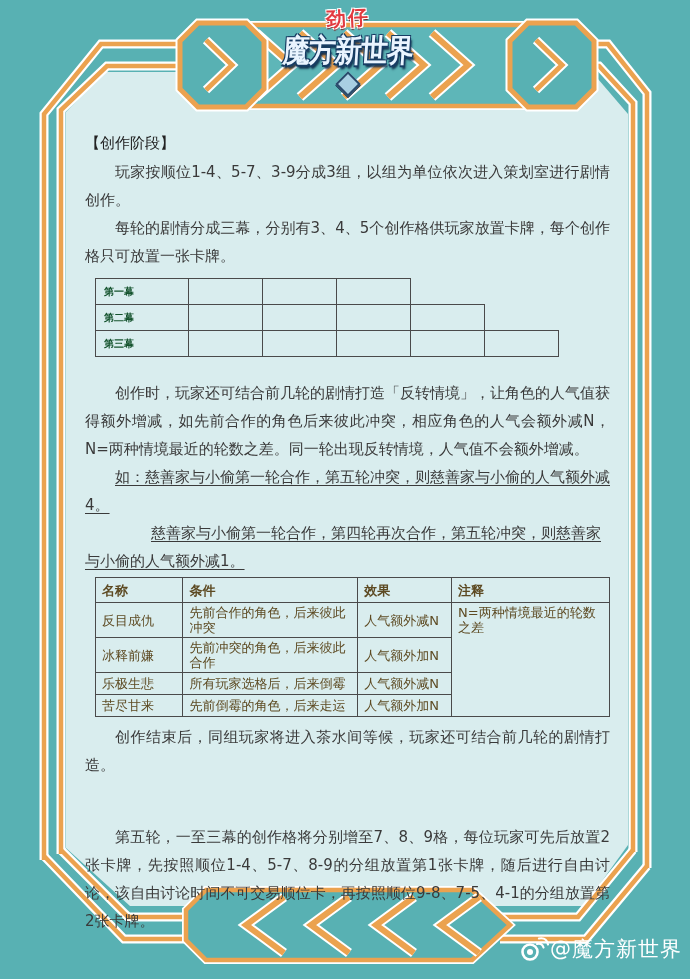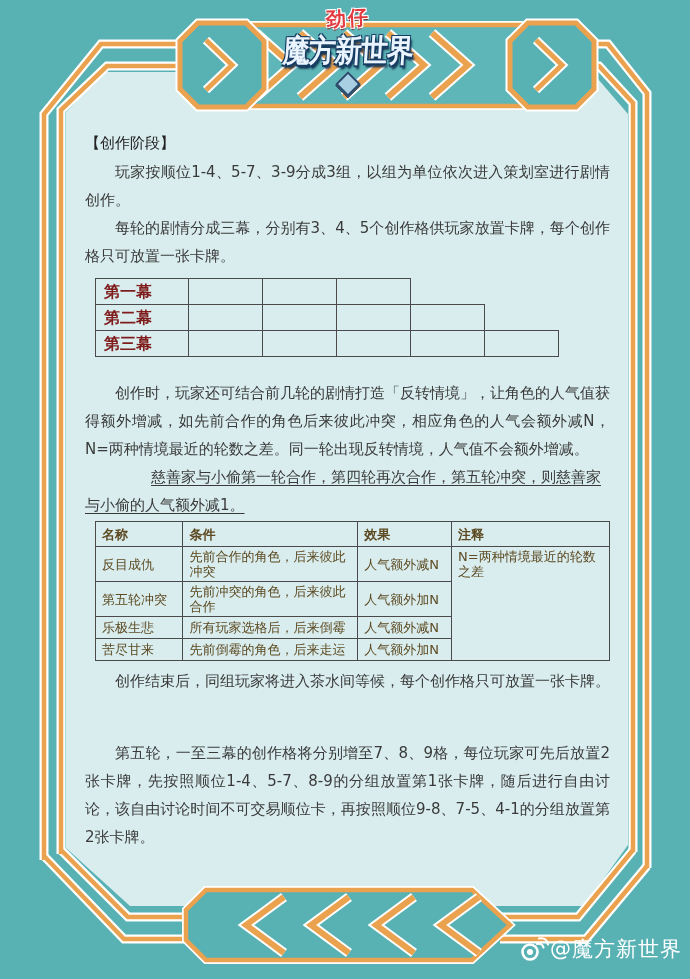--- a/index.html
+++ b/index.html
@@ -41,21 +41,21 @@
   .example{margin:0;text-decoration:underline;text-underline-offset:3px;}
   .example.first{text-indent:2em;}
   .example.second{text-indent:4.4em;}
 
   
   .acts-table{margin:8px 0 8px 10px;}
   .acts-row{display:flex;width:max-content;border:1px solid #4a4a4a;margin-top:-1px;}
   .acts-row:first-child{margin-top:0;}
   .acts-label{
     width:92px;height:25px;line-height:25px;padding-left:8px;box-sizing:border-box;
-    font-size:16px;font-weight:bold;color:#7f1d1d;text-indent:0;
+    font-size:10px;font-weight:bold;color:#14532d;text-indent:0;
   }
   .acts-cell{width:73px;height:25px;border-left:1px solid #4a4a4a;}
 
   
   .fx-table{border-collapse:collapse;margin:2px 0 0 10px;table-layout:fixed;}
   .fx-table th,.fx-table td{
     border:1px solid #4a4a4a;font-size:13px;line-height:15px;
     padding:2px 4px 2px 6px;color:#5d4a22;text-align:left;vertical-align:middle;
   }
   .fx-table th{height:20px;font-weight:bold;}
@@ -189,55 +189,56 @@
       <div class="acts-label">第三幕</div>
       <div class="acts-cell"></div>
       <div class="acts-cell"></div>
       <div class="acts-cell"></div>
       <div class="acts-cell"></div>
       <div class="acts-cell"></div>
     </div>
   </div>
 
   <p class="para gap-top">创作时，玩家还可结合前几轮的剧情打造「反转情境」，让角色的人气值获得额外增减，如先前合作的角色后来彼此冲突，相应角色的人气会额外减N，N=两种情境最近的轮数之差。同一轮出现反转情境，人气值不会额外增减。</p>
+  <p class="example first">如：慈善家与小偷第一轮合作，第五轮冲突，则慈善家与小偷的人气额外减4。</p>
   <p class="example second">慈善家与小偷第一轮合作，第四轮再次合作，第五轮冲突，则慈善家与小偷的人气额外减1。</p>
 
   <table class="fx-table">
     <tbody>
         <tr>
       <th class="col-name">名称</th>
       <th class="col-cond">条件</th>
       <th class="col-eff">效果</th>
       <th class="col-note">注释</th>
     </tr>
     <tr>
       <td>反目成仇</td>
       <td>先前合作的角色，后来彼此冲突</td>
       <td>人气额外减N</td>
       <td class="fx-note" rowspan="4">N=两种情境最近的轮数之差</td>
     </tr>
     <tr>
-      <td>第五轮冲突</td>
+      <td>冰释前嫌</td>
       <td>先前冲突的角色，后来彼此合作</td>
       <td>人气额外加N</td>
     </tr>
     <tr>
       <td>乐极生悲</td>
       <td>所有玩家选格后，后来倒霉</td>
       <td>人气额外减N</td>
     </tr>
     <tr>
       <td>苦尽甘来</td>
       <td>先前倒霉的角色，后来走运</td>
       <td>人气额外加N</td>
     </tr>
   </tbody>
     </table>
 
-  <p class="para" style="margin-top:6px;">创作结束后，同组玩家将进入茶水间等候，每个创作格只可放置一张卡牌。</p>
+  <p class="para" style="margin-top:6px;">创作结束后，同组玩家将进入茶水间等候，玩家还可结合前几轮的剧情打造。</p>
   <p class="para big-gap-top">第五轮，一至三幕的创作格将分别增至7、8、9格，每位玩家可先后放置2张卡牌，先按照顺位1-4、5-7、8-9的分组放置第1张卡牌，随后进行自由讨论，该自由讨论时间不可交易顺位卡，再按照顺位9-8、7-5、4-1的分组放置第2张卡牌。</p>
 
 </div>
 
 <div class="watermark">
   <svg width="30" height="26" viewBox="0 0 30 26">
     <circle cx="11" cy="16" r="7.5" fill="none" stroke="#ffffff" stroke-width="2.6"></circle>
     <circle cx="11" cy="16" r="3" fill="#ffffff"></circle>
     <path d="M 18,8 Q 23,6.5 24.5,11.5" fill="none" stroke="#ffffff" stroke-width="2.2" stroke-linecap="round"></path>
     <path d="M 20,2.5 Q 27.5,1 29,8.5" fill="none" stroke="#ffffff" stroke-width="2.2" stroke-linecap="round"></path>

